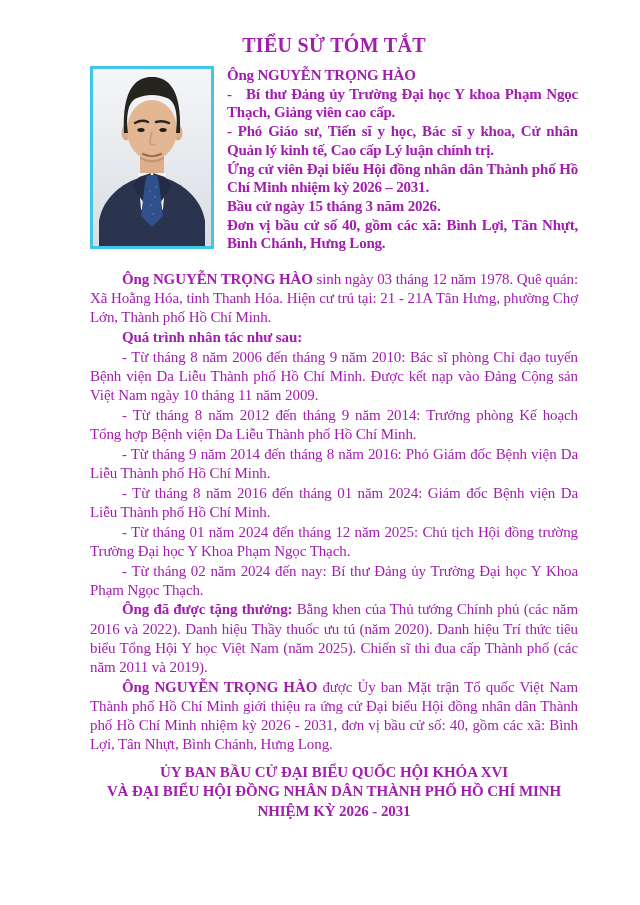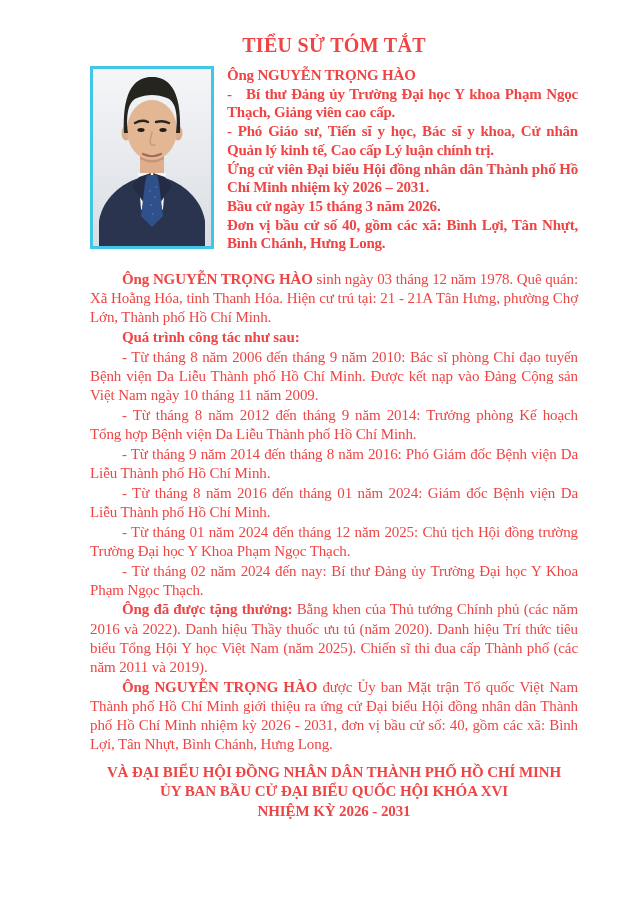--- a/index.html
+++ b/index.html
@@ -1,17 +1,17 @@
 <!DOCTYPE html>
 <html><head>
 <meta charset="utf-8">
 <style>
   html,body{margin:0;padding:0;background:#ffffff;}
   .page{
-    width:640px;height:905px;background:#ffffff;color:#ef4444;
+    width:640px;height:905px;background:#ffffff;color:#a21caf;
     font-family:"Liberation Serif","DejaVu Serif",serif;
     overflow:hidden;box-sizing:border-box;position:relative;
   }
   .content{padding:0 62px 0 90px;}
   .doc-title{
     margin:33px 0 0 0;font-size:20px;line-height:24px;font-weight:bold;
     text-align:center;letter-spacing:.3px;
   }
   .header-block{display:flex;gap:13px;margin-top:9px;align-items:flex-start;}
   .photo-frame{
@@ -95,31 +95,31 @@
         <p>-&nbsp;&nbsp;&nbsp;Bí thư Đảng ủy Trường Đại học Y khoa Phạm Ngọc Thạch, Giảng viên cao cấp.</p>
         <p>- Phó Giáo sư, Tiến sĩ y học, Bác sĩ y khoa, Cử nhân Quản lý kinh tế, Cao cấp Lý luận chính trị.</p>
         <p>Ứng cử viên Đại biểu Hội đồng nhân dân Thành phố Hồ Chí Minh nhiệm kỳ 2026 – 2031.</p>
         <p>Bầu cử ngày 15 tháng 3 năm 2026.</p>
         <p>Đơn vị bầu cử số 40, gồm các xã: Bình Lợi, Tân Nhựt, Bình Chánh, Hưng Long.</p>
       </div>
     </div>
 
     <div class="body-text">
         <p class="bp"><b>Ông NGUYỄN TRỌNG HÀO</b><span> sinh ngày 03 tháng 12 năm 1978. Quê quán: Xã Hoằng Hóa, tỉnh Thanh Hóa. Hiện cư trú tại: 21 - 21A Tân Hưng, phường Chợ Lớn, Thành phố Hồ Chí Minh.</span></p>
-        <p class="bp"><b>Quá trình công tác như sau:</b></p>
+        <p class="bp"><b>Quá trình nhân tác như sau:</b></p>
         <p class="bp"><span>- Từ tháng 8 năm 2006 đến tháng 9 năm 2010: Bác sĩ phòng Chỉ đạo tuyến Bệnh viện Da Liễu Thành phố Hồ Chí Minh. Được kết nạp vào Đảng Cộng sản Việt Nam ngày 10 tháng 11 năm 2009.</span></p>
         <p class="bp"><span>- Từ tháng 8 năm 2012 đến tháng 9 năm 2014: Trưởng phòng Kế hoạch Tổng hợp Bệnh viện Da Liễu Thành phố Hồ Chí Minh.</span></p>
         <p class="bp"><span>- Từ tháng 9 năm 2014 đến tháng 8 năm 2016: Phó Giám đốc Bệnh viện Da Liễu Thành phố Hồ Chí Minh.</span></p>
         <p class="bp"><span>- Từ tháng 8 năm 2016 đến tháng 01 năm 2024: Giám đốc Bệnh viện Da Liễu Thành phố Hồ Chí Minh.</span></p>
         <p class="bp"><span>- Từ tháng 01 năm 2024 đến tháng 12 năm 2025: Chủ tịch Hội đồng trường Trường Đại học Y Khoa Phạm Ngọc Thạch.</span></p>
         <p class="bp"><span>- Từ tháng 02 năm 2024 đến nay: Bí thư Đảng ủy Trường Đại học Y Khoa Phạm Ngọc Thạch.</span></p>
         <p class="bp"><b>Ông đã được tặng thưởng:</b><span> Bằng khen của Thủ tướng Chính phủ (các năm 2016 và 2022). Danh hiệu Thầy thuốc ưu tú (năm 2020). Danh hiệu Trí thức tiêu biểu Tổng Hội Y học Việt Nam (năm 2025). Chiến sĩ thi đua cấp Thành phố (các năm 2011 và 2019).</span></p>
         <p class="bp"><b>Ông NGUYỄN TRỌNG HÀO</b><span> được Ủy ban Mặt trận Tổ quốc Việt Nam Thành phố Hồ Chí Minh giới thiệu ra ứng cử Đại biểu Hội đồng nhân dân Thành phố Hồ Chí Minh nhiệm kỳ 2026 - 2031, đơn vị bầu cử số: 40, gồm các xã: Bình Lợi, Tân Nhựt, Bình Chánh, Hưng Long.</span></p>
       </div>
 
     <div class="doc-footer">
+      <p>ỦY BAN BẦU CỬ ĐẠI BIỂU QUỐC HỘI KHÓA XVI</p>
       <p>VÀ ĐẠI BIỂU HỘI ĐỒNG NHÂN DÂN THÀNH PHỐ HỒ CHÍ MINH</p>
-      <p>ỦY BAN BẦU CỬ ĐẠI BIỂU QUỐC HỘI KHÓA XVI</p>
       <p>NHIỆM KỲ 2026 - 2031</p>
     </div>
 
   </div>
 </div>
 
 </body></html>

